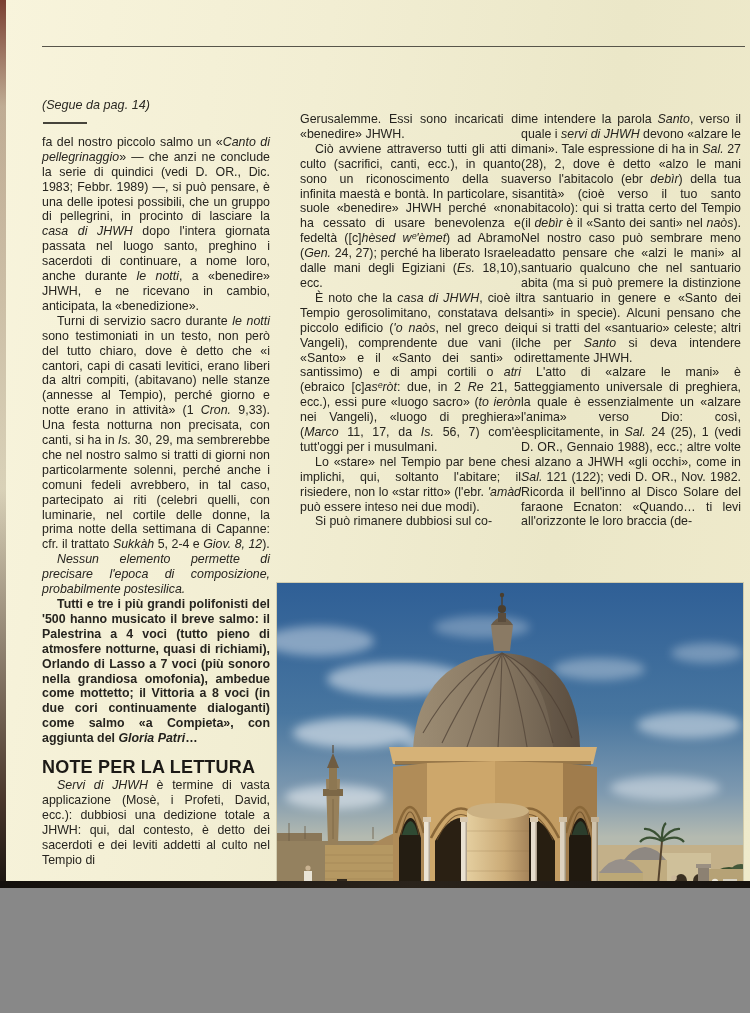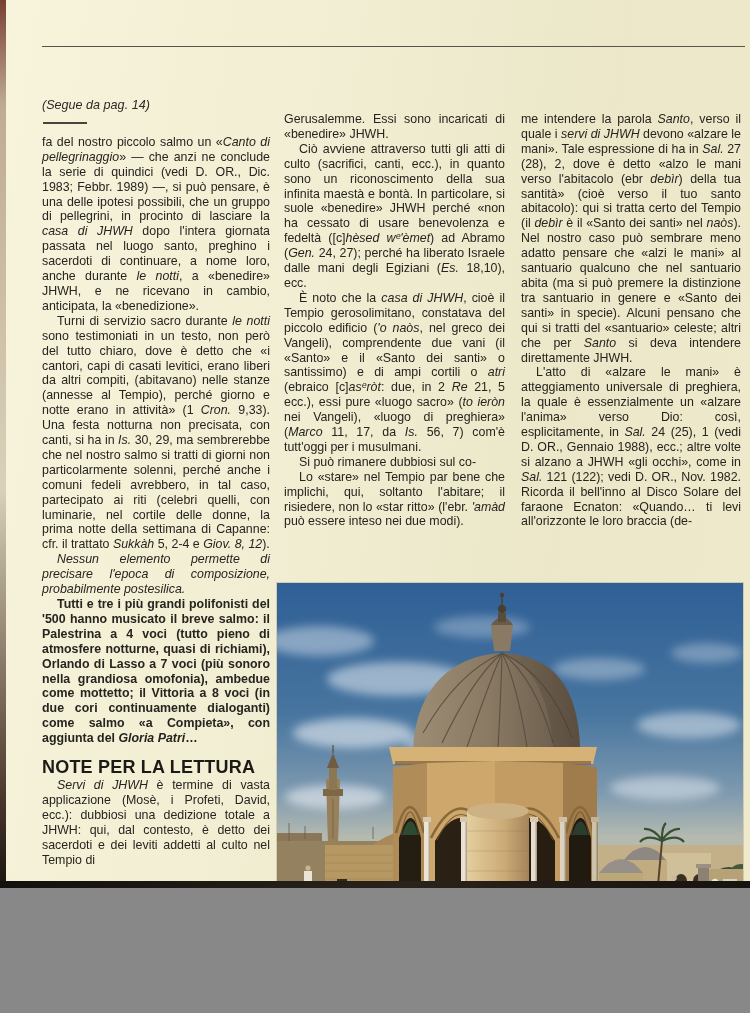--- a/index.html
+++ b/index.html
@@ -11,21 +11,21 @@
   .edge-left{position:absolute;left:0;top:0;bottom:0;width:6px;
     background:linear-gradient(180deg,#7a4032 0%,rgba(122,84,60,.45) 12%,rgba(110,90,62,.22) 55%,#4a372c 90%,#191410 100%);}
   .edge-bottom{position:absolute;left:0;right:0;bottom:0;height:7px;
     background:linear-gradient(90deg,#14100d,#2a231b 55%,#16120e);}
   .top-rule{position:absolute;left:42px;right:5px;top:46px;border-top:1.6px solid #57554a;}
   .col{position:absolute;text-align:justify;font-size:12.4px;line-height:14.9px;color:#26241f;}
   .col p{margin:0;}
   .indent{text-indent:15px;}
   .gap{margin-top:15px;font-weight:bold;}
   .col-left{left:42px;top:98px;width:228px;}
-  .col-mid{left:284px;top:112px;width:221px;}
+  .col-mid{left:300px;top:112px;width:221px;}
   .col-right{left:521px;top:112px;width:220px;}
   .continued{font-style:italic;font-size:12.6px;color:#2c2a24;}
   .rule-short{width:44px;border-top:2px solid #46443b;margin:9px 0 11px 1px;}
   .heading{font-weight:bold;font-size:18px;letter-spacing:.2px;margin:14px 0 3px 0;color:#1c1a16;}
   i{font-style:italic;}
   .photo{position:absolute;left:277px;top:583px;width:466px;height:379px;margin:0;padding:0;
     box-shadow:0 0 0 1px rgba(120,110,80,.25);}
   .photo svg{display:block;width:100%;height:100%;}
   .footer{position:absolute;top:972px;right:46px;font-size:8.6px;letter-spacing:.7px;color:#454238;white-space:nowrap;}
   .footer b{font-size:13.5px;letter-spacing:0;margin-left:6px;color:#1d1b17;vertical-align:-1.5px;text-align:center;}
@@ -47,22 +47,22 @@
     <p class="indent"><i>Nessun elemento permette di precisare l'epoca di composizione, probabilmente postesilica.</i></p>
     <p class="indent gap"><span>Tutti e tre i più grandi polifonisti del '500 hanno musicato il breve salmo: il Palestrina a 4 voci (tutto pieno di atmosfere notturne, quasi di richiami), Orlando di Lasso a 7 voci (più sonoro nella grandiosa omofonia), ambedue come mottetto; il Vittoria a 8 voci (in due cori continuamente dialoganti) come salmo «a Compieta», con aggiunta del </span><i>Gloria Patri</i><span>…</span></p>
     <h3 class="heading">NOTE PER LA LETTURA</h3>
     <p class="indent"><i>Servi di JHWH</i><span> è termine di vasta applicazione (Mosè, i Profeti, David, ecc.): dubbiosi una dedizione totale a JHWH: qui, dal contesto, è detto dei sacerdoti e dei leviti addetti al culto nel Tempio di</span></p>
   </div>
 
   <div class="col col-mid">
     <p><span>Gerusalemme. Essi sono incaricati di «benedire» JHWH.</span></p>
     <p class="indent"><span>Ciò avviene attraverso tutti gli atti di culto (sacrifici, canti, ecc.), in quanto sono un riconoscimento della sua infinita maestà e bontà. In particolare, si suole «benedire» JHWH perché «non ha cessato di usare benevolenza e fedeltà ([c]</span><i>hèsed wᵉ'èmet</i><span>) ad Abramo (</span><i>Gen.</i><span> 24, 27); perché ha liberato Israele dalle mani degli Egiziani (</span><i>Es.</i><span> 18,10), ecc.</span></p>
     <p class="indent"><span>È noto che la </span><i>casa di JHWH</i><span>, cioè il Tempio gerosolimitano, constatava del piccolo edificio (</span><i>'o naòs</i><span>, nel greco dei Vangeli), comprendente due vani (il «Santo» e il «Santo dei santi» o santissimo) e di ampi cortili o </span><i>atri</i><span> (ebraico [c]</span><i>asᵉròt</i><span>: due, in 2 </span><i>Re</i><span> 21, 5 ecc.), essi pure «luogo sacro» (</span><i>to ieròn</i><span> nei Vangeli), «luogo di preghiera» (</span><i>Marco</i><span> 11, 17, da </span><i>Is.</i><span> 56, 7) com'è tutt'oggi per i musulmani.</span></p>
+    <p class="indent"><span>Lo «stare» nel Tempio par bene che implichi, qui, soltanto l'abitare; il risiedere, non lo «star ritto» (l'ebr. </span><i>'amàd</i><span> può essere inteso nei due modi).</span></p>
     <p class="indent"><span>Si può rimanere dubbiosi sul co-</span></p>
-    <p class="indent"><span>Lo «stare» nel Tempio par bene che implichi, qui, soltanto l'abitare; il risiedere, non lo «star ritto» (l'ebr. </span><i>'amàd</i><span> può essere inteso nei due modi).</span></p>
   </div>
 
   <div class="col col-right">
     <p><span>me intendere la parola </span><i>Santo</i><span>, verso il quale i </span><i>servi di JHWH</i><span> devono «alzare le mani». Tale espressione di ha in </span><i>Sal.</i><span> 27 (28), 2, dove è detto «alzo le mani verso l'abitacolo (ebr </span><i>debìr</i><span>) della tua santità» (cioè verso il tuo santo abitacolo): qui si tratta certo del Tempio (il </span><i>debìr</i><span> è il «Santo dei santi» nel </span><i>naòs</i><span>). Nel nostro caso può sembrare meno adatto pensare che «alzi le mani» al santuario qualcuno che nel santuario abita (ma si può premere la distinzione tra santuario in genere e «Santo dei santi» in specie). Alcuni pensano che qui si tratti del «santuario» celeste; altri che per </span><i>Santo</i><span> si deva intendere direttamente JHWH.</span></p>
     <p class="indent"><span>L'atto di «alzare le mani» è atteggiamento universale di preghiera, la quale è essenzialmente un «alzare l'anima» verso Dio: così, esplicitamente, in </span><i>Sal.</i><span> 24 (25), 1 (vedi D. OR., Gennaio 1988), ecc.; altre volte si alzano a JHWH «gli occhi», come in </span><i>Sal.</i><span> 121 (122); vedi D. OR., Nov. 1982. Ricorda il bell'inno al Disco Solare del faraone Ecnaton: «Quando… ti levi all'orizzonte le loro braccia (de-</span></p>
   </div>
 
   <figure class="photo" role="img" aria-label="Domed octagonal stone edicule on the Temple Mount plaza in Jerusalem, with minaret, small grey domes, palm tree and robed figures under a blue cloudy sky">
     <svg viewBox="0 0 466 379" preserveAspectRatio="none">
       <defs>

